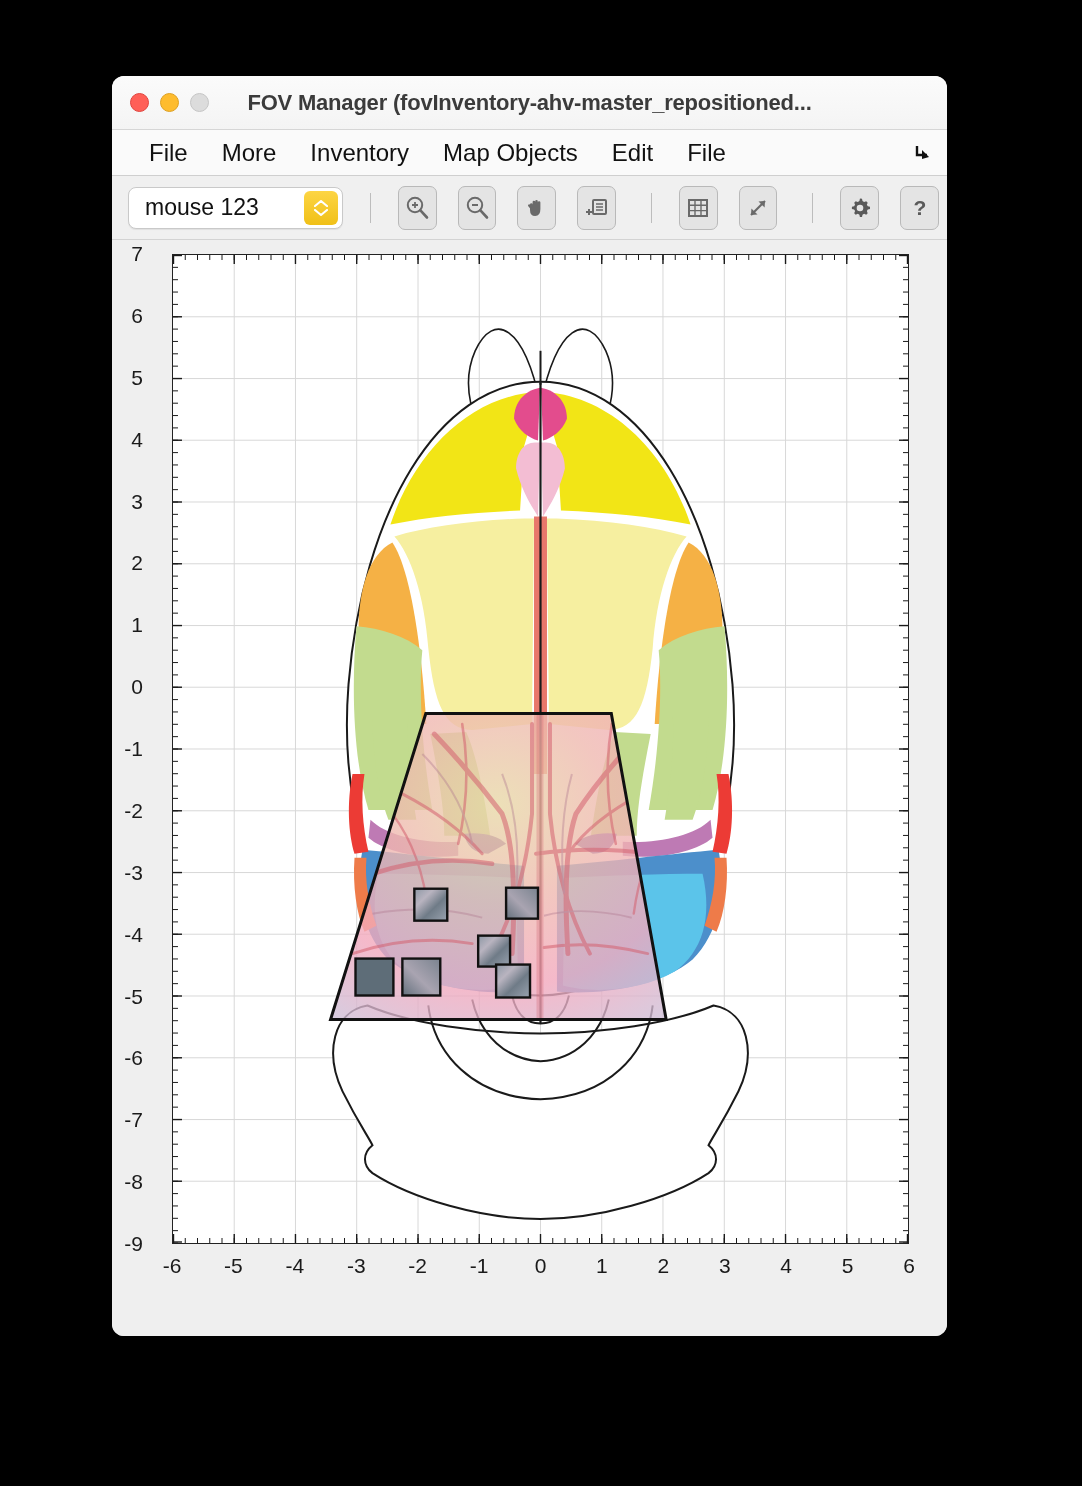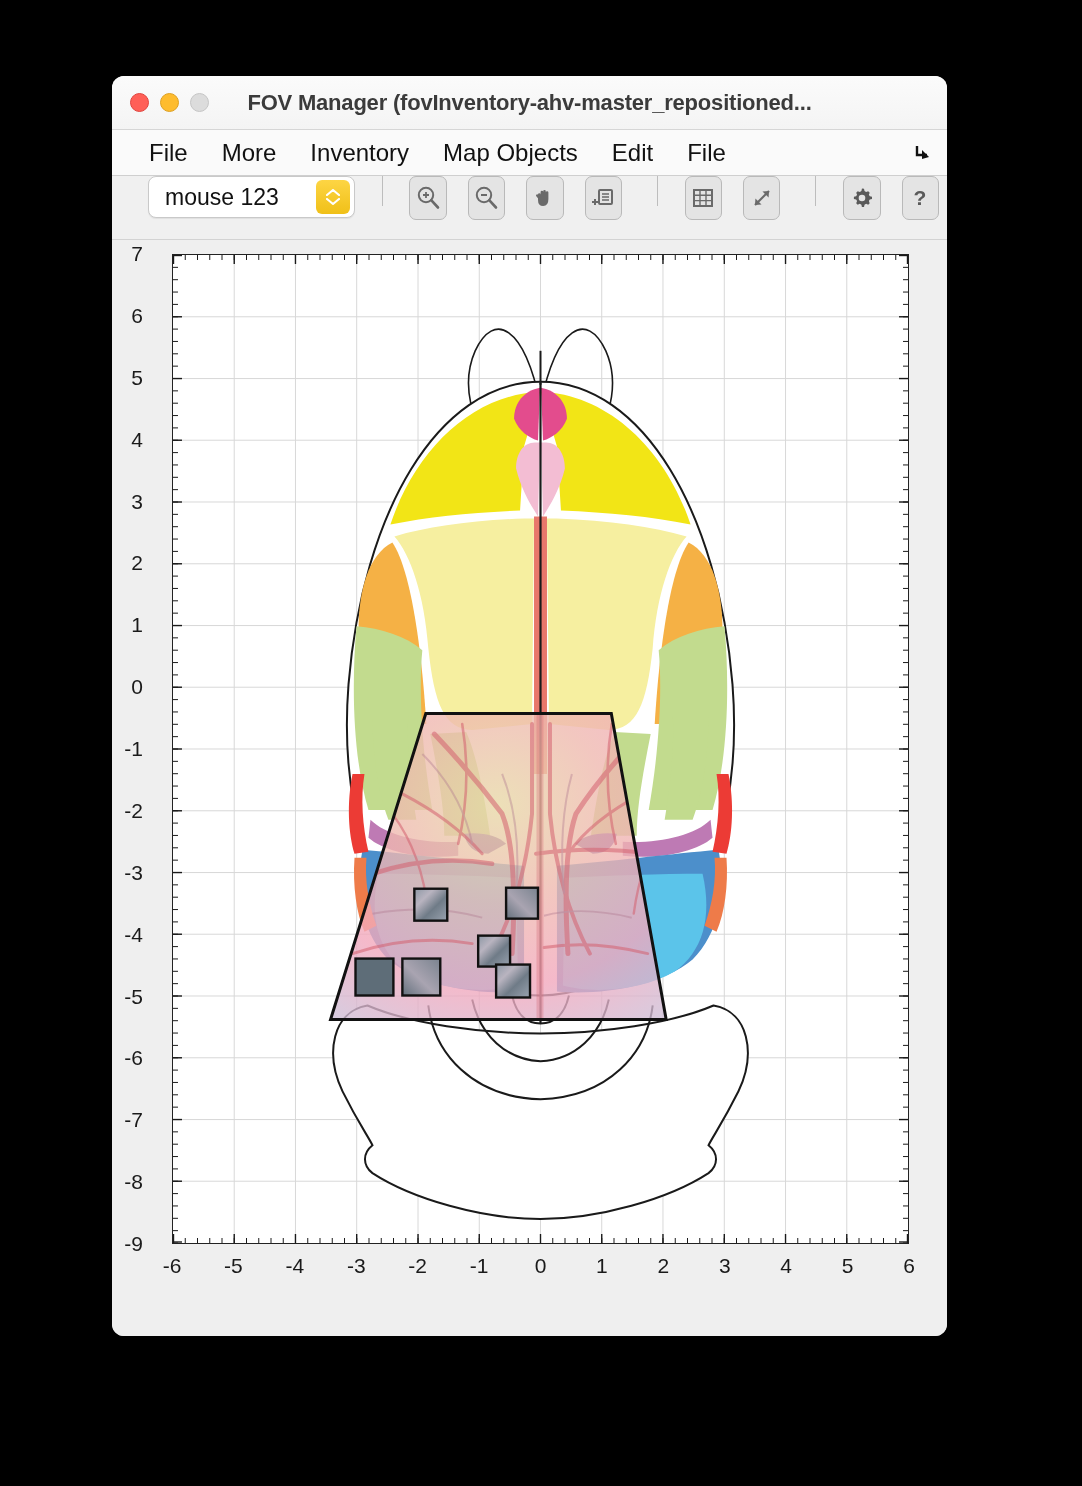--- a/index.html
+++ b/index.html
@@ -65,22 +65,22 @@
     position: absolute; right: 14px; top: 50%;
     transform: translateY(-50%);
     width: 20px; height: 20px;
   }
 
   
   #toolbar {
     height: 64px;
     background: #f0f0f0;
     border-bottom: 1px solid #d3d3d3;
-    display: flex; align-items: flex-start;
-    padding-left: 36px;
+    display: flex; align-items: center;
+    padding-left: 16px;
     gap: 13px;
   }
   #mouse-select {
     width: 245px; height: 42px;
     background: #fff;
     border: 1px solid #c9c9c9;
     border-radius: 8px;
     display: flex; align-items: center;
     position: relative;
     box-shadow: 0 1px 1px rgba(0,0,0,.07);

